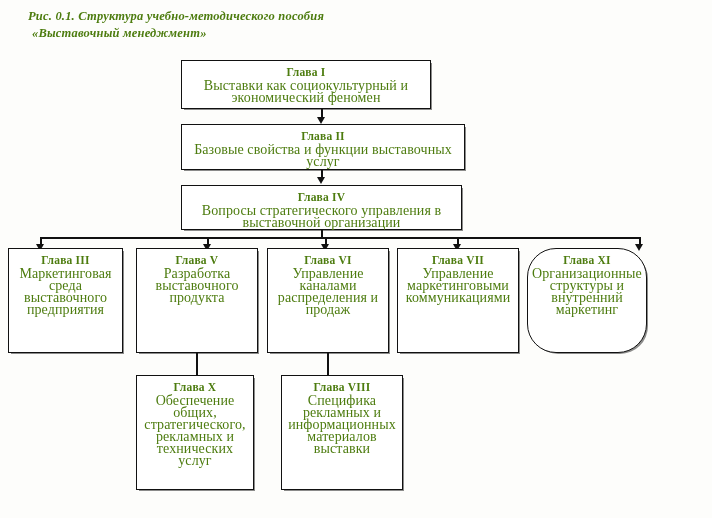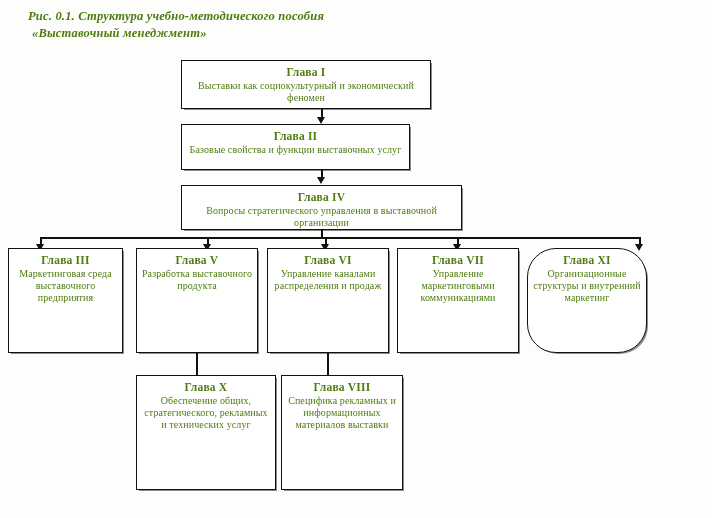--- a/index.html
+++ b/index.html
@@ -43,21 +43,21 @@
   .box .ttl {
     display: block;
     font-weight: bold;
     font-size: 11.5px;
     line-height: 14px;
     margin-bottom: 1px;
     letter-spacing: 0.2px;
   }
   .box .body {
     display: block;
-    font-size: 10px;
+    font-size: 14px;
     line-height: 12px;
     letter-spacing: 0.1px;
   }
   .line {
     position: absolute;
     background: #111111;
   }
   .vline { width: 1.5px; }
   .hline { height: 1.5px; }
   .arrow-down {
@@ -80,21 +80,21 @@
   </div>
 
   <div class="box" style="left:181px; top:60px; width:250px; height:49px;">
     <span class="ttl">Глава I</span>
     <span class="body">Выставки как социокультурный и экономический феномен</span>
   </div>
 
   <div class="line vline" style="left:321px; top:109px; height:10px;"></div>
   <div class="arrow-down" style="left:317px; top:117px;"></div>
 
-  <div class="box" style="left:181px; top:124px; width:229px; height:46px;">
+  <div class="box" style="left:181px; top:124px; width:284px; height:46px;">
     <span class="ttl">Глава II</span>
     <span class="body">Базовые свойства и функции выставочных услуг</span>
   </div>
 
   <div class="line vline" style="left:321px; top:170px; height:10px;"></div>
   <div class="arrow-down" style="left:317px; top:177px;"></div>
 
   <div class="box" style="left:181px; top:185px; width:281px; height:45px;">
     <span class="ttl">Глава IV</span>
     <span class="body">Вопросы стратегического управления в выставочной организации</span>
@@ -139,21 +139,21 @@
   </div>
 
   <div class="box" style="left:527px; top:248px; width:120px; height:105px;border-radius:29px;">
     <span class="ttl">Глава XI</span>
     <span class="body">Организационные структуры и внутренний маркетинг</span>
   </div>
 
   <div class="line vline" style="left:196px; top:353px; height:22px;"></div>
   <div class="line vline" style="left:327px; top:353px; height:22px;"></div>
 
-  <div class="box" style="left:136px; top:375px; width:140px; height:115px;">
+  <div class="box" style="left:136px; top:375px; width:118px; height:115px;">
     <span class="ttl">Глава X</span>
     <span class="body">Обеспечение общих, стратегического, рекламных и технических услуг</span>
   </div>
 
   <div class="box" style="left:281px; top:375px; width:122px; height:115px;">
     <span class="ttl">Глава VIII</span>
     <span class="body">Специфика рекламных и информационных материалов выставки</span>
   </div>
 
 </div>

